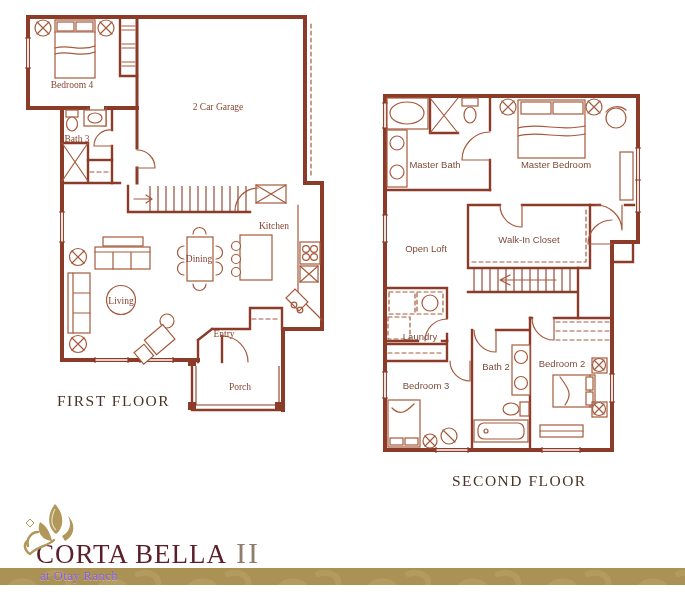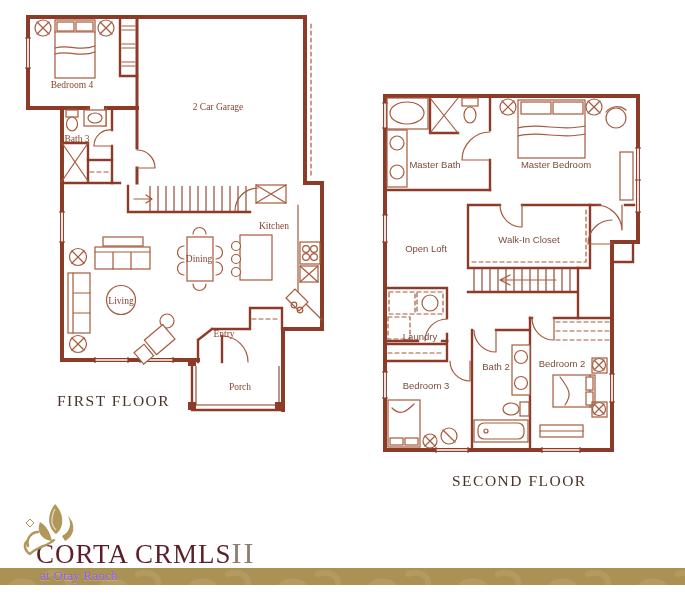--- a/index.html
+++ b/index.html
@@ -16,21 +16,21 @@
   .erase{fill:none;stroke:#fff;stroke-width:5.5}
   .win{fill:none;stroke:#8c3b28;stroke-width:1.1}
   .tread{fill:none;stroke:#8c3b28;stroke-width:1.1}
   .post{fill:#8c3b28;stroke:none}
   text.rl{font-family:"Liberation Serif",serif;font-size:9.5px;fill:#8a4430;text-anchor:middle}
   text.rl2{font-family:"Liberation Sans",sans-serif;font-size:9.5px;fill:#7d4b3a;text-anchor:middle}
   text.title{font-family:"Liberation Serif",serif;font-size:15.5px;fill:#4a332b;letter-spacing:1.5px}
   
   .brand{position:absolute;left:36px;top:536px;white-space:nowrap;color:#5c1f2a;
          font-size:27px;letter-spacing:1px;}
-  .brand .suffix{font-size:30px;color:#8f7e6c;letter-spacing:2px;}
+  .brand .suffix{font-size:30px;color:#8f7e6c;margin-left:9px;letter-spacing:2px;}
   .tagline{position:absolute;left:40px;top:569px;font-size:12.5px;color:#8b5cf6;
            letter-spacing:.5px;z-index:3;text-shadow:0 1px 0 rgba(255,248,230,.35);}
   .band{position:absolute;left:0;top:568px;width:685px;height:47px;z-index:1;}
   .flower{position:absolute;left:18px;top:496px;z-index:2;}
   .watermark{position:absolute;right:5px;top:582px;z-index:4;
              font-family:"Liberation Sans",sans-serif;font-size:25px;letter-spacing:2px;
              color:rgba(236,225,196,0.72);text-align:right;}
 </style>
 </head>
 <body>
@@ -311,21 +311,21 @@
   <svg class="flower" width="70" height="66" viewBox="0 0 70 66">
     <path d="M37,8 C29,18 29,31 38,38 C47,31 46,17 37,8 Z" fill="#b2975a"></path>
     <path d="M37,13 C33,21 33,29 38,34" fill="none" stroke="#fff" stroke-width="1.2" opacity="0.65"></path>
     <path d="M22,26 C18,36 24,44 34,45 C32,37 29,30 22,26 Z" fill="#b2975a"></path>
     <path d="M44,40 C52,36 54,28 50,20 C58,28 57,40 47,45 Z" fill="#b2975a"></path>
     <path d="M12,58 C20,50 30,50 36,44 M10,50 C8,42 14,36 20,36 M12,58 C7,55 5,49 9,45" fill="none" stroke="#b2975a" stroke-width="2.4" stroke-linecap="round"></path>
     <path d="M8,27 l4,-4 l4,4 l-4,4 z" fill="#fff" stroke="#b2975a" stroke-width="1"></path>
   </svg>
 
   <div class="brand">
-    <span>CORTA CRMLS</span><span class="suffix">II</span>
+    <span>CORTA BELLA</span><span class="suffix">II</span>
   </div>
   <div class="tagline">at Otay Ranch</div>
 
   <div class="band">
     <svg width="685" height="47">
       <defs>
         <pattern id="damask" width="90" height="47" patternUnits="userSpaceOnUse">
           <path d="M10,40 C3,26 10,13 24,14 C36,15 40,26 32,33 C26,37 18,33 20,25" fill="none" stroke="#bca469" stroke-width="7" stroke-linecap="round" opacity="0.55"></path>
           <path d="M48,6 C60,2 70,8 68,18 C66,28 56,31 52,24" fill="none" stroke="#bca469" stroke-width="6" stroke-linecap="round" opacity="0.5"></path>
           <path d="M70,42 C74,32 84,29 90,33" fill="none" stroke="#bca469" stroke-width="6" stroke-linecap="round" opacity="0.5"></path>

